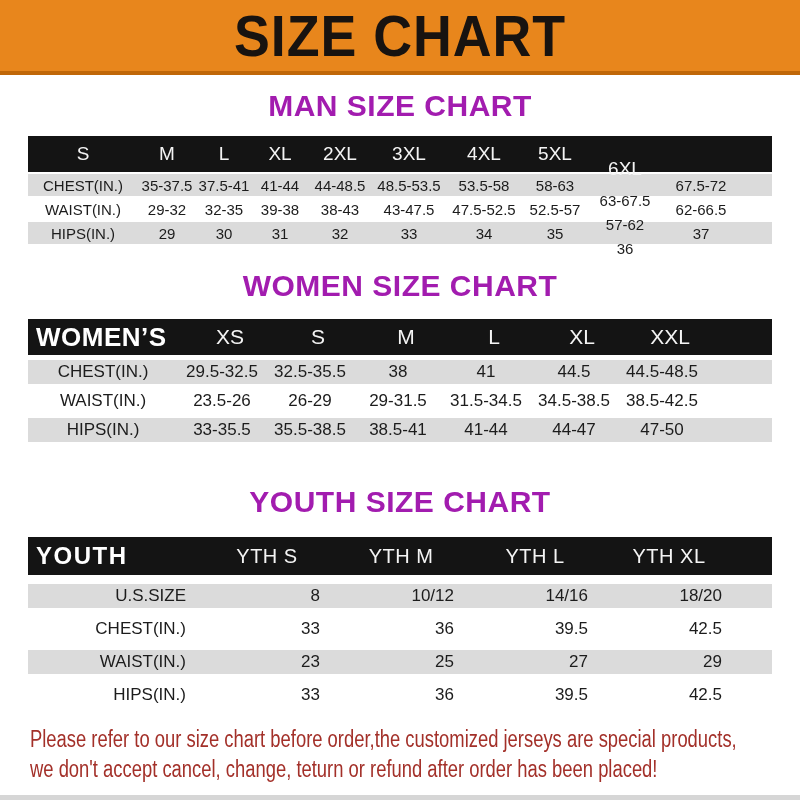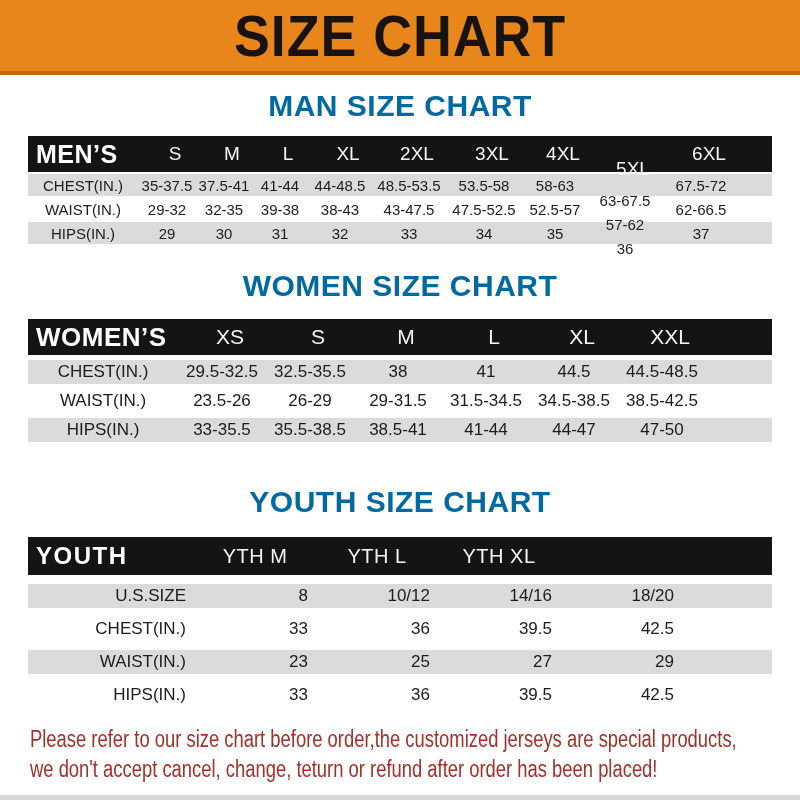--- a/index.html
+++ b/index.html
@@ -33,21 +33,21 @@
   }
 
   
   .sec-title{
     margin:0;
     text-align:center;
     font-size:30px;
     line-height:30px;
     font-weight:800;
     letter-spacing:0.5px;
-    color:#0369a1;
+    color:#a21caf;
     white-space:nowrap;
   }
   .sec-men   .sec-title{margin:16px 0 15px;}
   .sec-women .sec-title{margin:27px 0 18px;}
   .sec-youth .sec-title{margin:45px 0 20px;}
 
   
   .table{margin:0 28px;}
   .trow{display:flex;align-items:center;}
   .tcell{
@@ -93,21 +93,21 @@
   .t-women .trow{height:24px;margin-bottom:5px;}
   .t-women .trow.thead{height:36px;}
   .t-women .hlabel{font-size:26px;letter-spacing:0.5px;}
   .t-women .hsize{font-size:21px;}
   .t-women .rlabel,.t-women .rval{font-size:17px;}
   .t-women .trow > :nth-child(1){width:150px;}
   .t-women .trow > :nth-child(n+2){width:88px;}
 
   
   .t-youth .thead{height:38px;margin-bottom:7px;}
-  .t-youth .trow{height:24px;margin-bottom:9px;}
+  .t-youth .trow{height:24px;margin-bottom:9px;gap:12px;}
   .t-youth .trow.thead{height:38px;}
   .t-youth .hlabel{font-size:24px;letter-spacing:1.5px;}
   .t-youth .hsize{font-size:20px;letter-spacing:0.5px;}
   .t-youth .rlabel,.t-youth .rval{font-size:17px;text-align:right;}
   .t-youth .trow > :nth-child(1){width:158px;}
   .t-youth .trow > :nth-child(n+2){width:122px;}
 
   
   .note{margin:17px 0 0 30px;}
   .note p{
@@ -132,21 +132,20 @@
 <div class="page">
 
   <header class="banner">
     <h1>SIZE CHART</h1>
   </header>
 
   <section class="sec-men">
     <h2 class="sec-title">MAN SIZE CHART</h2>
     <div class="table t-men">
         <div class="trow thead">
-          <div class="tcell hlabel">MEN’S</div>
           <div class="tcell hsize">S</div>
           <div class="tcell hsize">M</div>
           <div class="tcell hsize">L</div>
           <div class="tcell hsize">XL</div>
           <div class="tcell hsize">2XL</div>
           <div class="tcell hsize">3XL</div>
           <div class="tcell hsize">4XL</div>
           <div class="tcell hsize">5XL</div>
           <div class="tcell hsize">6XL</div>
         </div>
@@ -229,20 +228,21 @@
           <div class="tcell rval">47-50</div>
         </div>
       </div>
   </section>
 
   <section class="sec-youth">
     <h2 class="sec-title">YOUTH SIZE CHART</h2>
     <div class="table t-youth">
         <div class="trow thead">
           <div class="tcell hlabel">YOUTH</div>
+          <div class="tcell hsize">YTH S</div>
           <div class="tcell hsize">YTH M</div>
           <div class="tcell hsize">YTH L</div>
           <div class="tcell hsize">YTH XL</div>
         </div>
         <div class="trow r-gray">
           <div class="tcell rlabel">U.S.SIZE</div>
           <div class="tcell rval">8</div>
           <div class="tcell rval">10/12</div>
           <div class="tcell rval">14/16</div>
           <div class="tcell rval">18/20</div>

